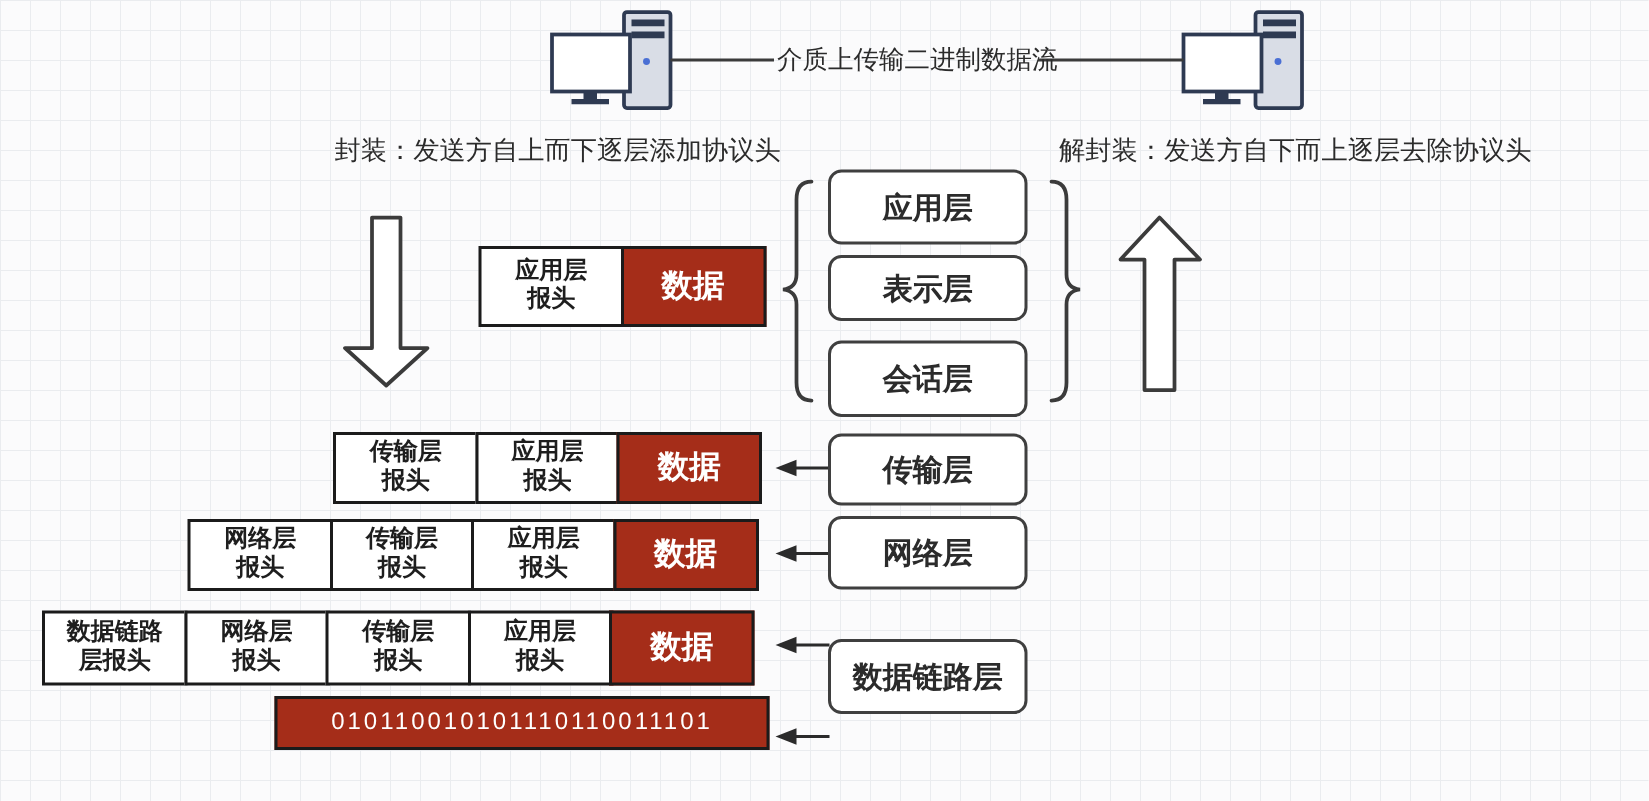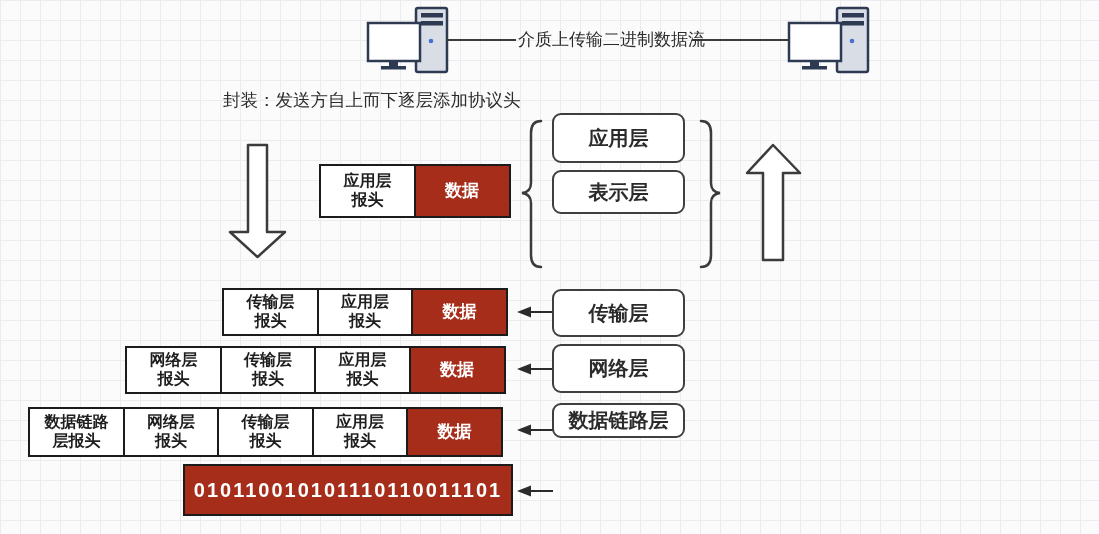--- a/index.html
+++ b/index.html
@@ -26,26 +26,26 @@
     font-size:20px; font-weight:bold; color:#2B2B2B;
   }
   .pdu-row { position:absolute; display:flex; }
   .cell {
     width:97px; height:100%; box-sizing:border-box;
     border:2.5px solid #1B1B1B; background:#FFFFFF;
     display:flex; flex-direction:column; align-items:center; justify-content:center;
     font-size:16px; font-weight:bold; line-height:1.18; color:#1E1E1E; text-align:center;
   }
   .cell + .cell { margin-left:-2.5px; }
-  .cell.red { background:#A52D19; color:#FFFFFF; font-size:17px; }
+  .cell.red { background:#A52D19; color:#FFFFFF; font-size:21px; }
   .binary-box {
-    position:absolute; left:183px; top:464px; width:330px; height:52px; box-sizing:border-box;
+    position:absolute; left:183px; top:464px; width:330px; height:36px; box-sizing:border-box;
     background:#A52D19; border:2.5px solid #1B1B1B;
     display:flex; align-items:center; justify-content:center;
-    color:#FFFFFF; font-size:20px; font-weight:bold; letter-spacing:2px;
+    color:#FFFFFF; font-size:16px; font-weight:normal; letter-spacing:2px;
   }
 </style>
 </head>
 <body>
 
 <div class="stage">
 
   <svg class="overlay" width="1099" height="534" viewBox="0 0 1099 534">
 
     <g>
@@ -91,26 +91,28 @@
       <polygon points="517,430 531,424.5 531,435.5" fill="#2B2B2B"></polygon>
     </g>
     <g>
       <line x1="553" y1="491" x2="529" y2="491" stroke="#2B2B2B" stroke-width="2"></line>
       <polygon points="517,491 531,485.5 531,496.5" fill="#2B2B2B"></polygon>
     </g>
   </svg>
 
   <div class="txt link-label">介质上传输二进制数据流</div>
   <div class="txt caption left">封装：发送方自上而下逐层添加协议头</div>
+  <div class="txt caption right">解封装：发送方自下而上逐层去除协议头</div>
 
   <div class="layer-box" style="top:113px;height:50px;">应用层</div>
   <div class="layer-box" style="top:170px;height:44px;">表示层</div>
+  <div class="layer-box" style="top:227px;height:51px;">会话层</div>
   <div class="layer-box" style="top:289px;height:48px;">传输层</div>
   <div class="layer-box" style="top:344px;height:49px;">网络层</div>
-  <div class="layer-box" style="top:403px;height:35px;">数据链路层</div>
+  <div class="layer-box" style="top:426px;height:50px;">数据链路层</div>
 
   <div class="pdu-row" style="left:319px;top:164px;height:54px;">
     <div class="cell">
       <span>应用层</span>
       <span>报头</span>
     </div>
     <div class="cell red">数据</div>
   </div>
 
   <div class="pdu-row" style="left:222px;top:288px;height:48px;">

